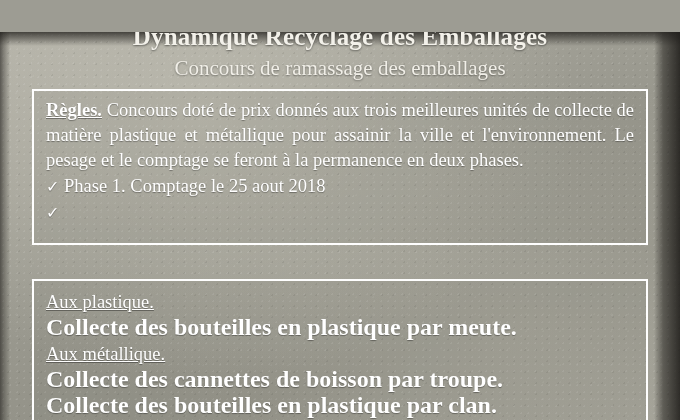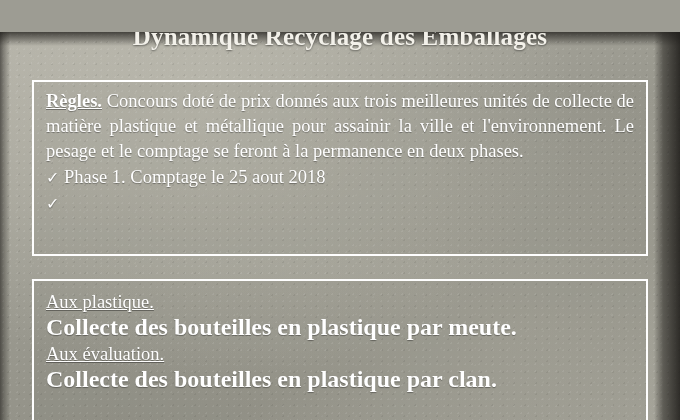--- a/index.html
+++ b/index.html
@@ -97,22 +97,22 @@
     left: 32px;
     width: 616px;
     box-sizing: border-box;
     border: 2px solid #ffffff;
     background: rgba(120,118,110,0.10);
     z-index: 3;
     padding: 7px 12px 8px 12px;
     color: #ffffff;
   }
   .box-rules {
-    top: 48px;
-    height: 176px;
+    top: 57px;
+    height: 156px;
   }
   .box-units {
     top: 247px;
     height: 182px;
   }
 
   .para {
     font-size: 18.5px;
     line-height: 25px;
     text-align: justify;
@@ -161,33 +161,35 @@
 <body>
 
 <div class="slide">
 
   <div class="edge-top"></div>
   <div class="edge-left"></div>
   <div class="edge-right"></div>
 
   <div class="titles">
     <div class="main-title">Dynamique Recyclage des Emballages</div>
+    <div class="sub-title">Concours de ramassage des emballages</div>
   </div>
 
   <div class="box box-rules">
     <p class="para"><span class="u">Règles.</span><span> Concours doté de prix donnés aux trois meilleures unités de collecte de matière plastique et métallique pour assainir la ville et l'environnement. Le pesage et le comptage se feront à la permanence en deux phases.</span></p>
     <div class="bullet-line">
       <span class="check">✓</span>
       <span>Phase 1. Comptage  le 25 aout 2018</span>
     </div>
     <div class="bullet-line">
       <span class="check">✓</span>
     </div>
   </div>
 
   <div class="box box-units">
     <div class="unit-head">Aux plastique.</div>
     <div class="unit-body">Collecte des bouteilles en plastique par meute.</div>
-    <div class="unit-head">Aux évaluation.</div>
+    <div class="unit-head">Aux métallique.</div>
+    <div class="unit-body">Collecte des cannettes de boisson par troupe.</div>
     <div class="unit-body">Collecte des bouteilles en plastique par clan.</div>
   </div>
 
 </div>
 
 </body></html>

